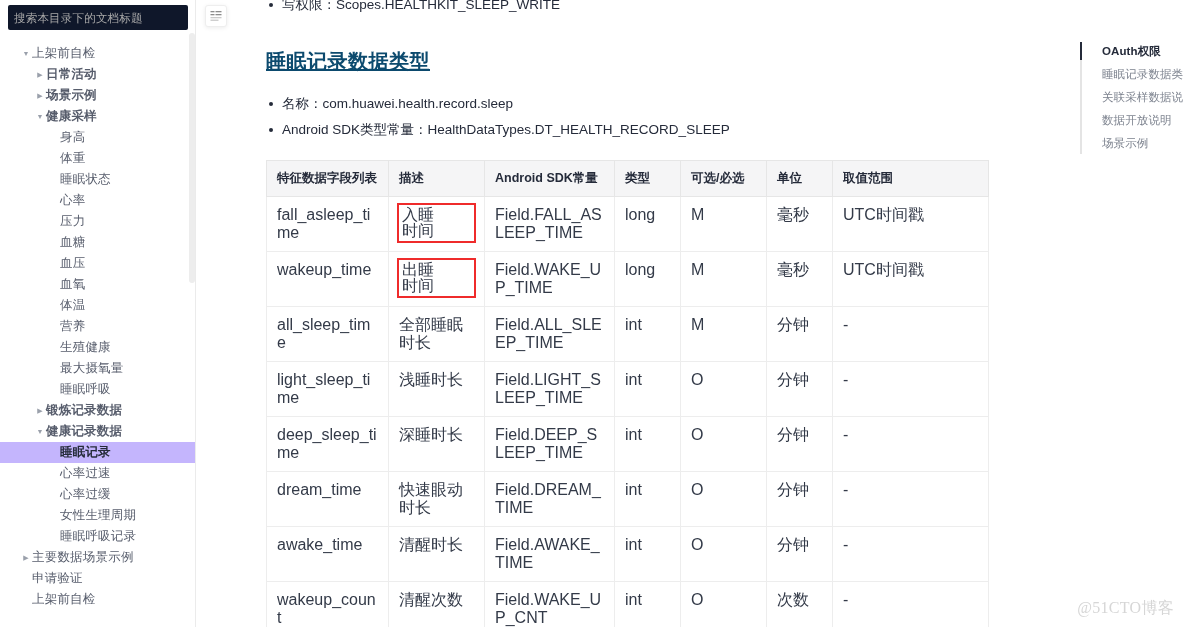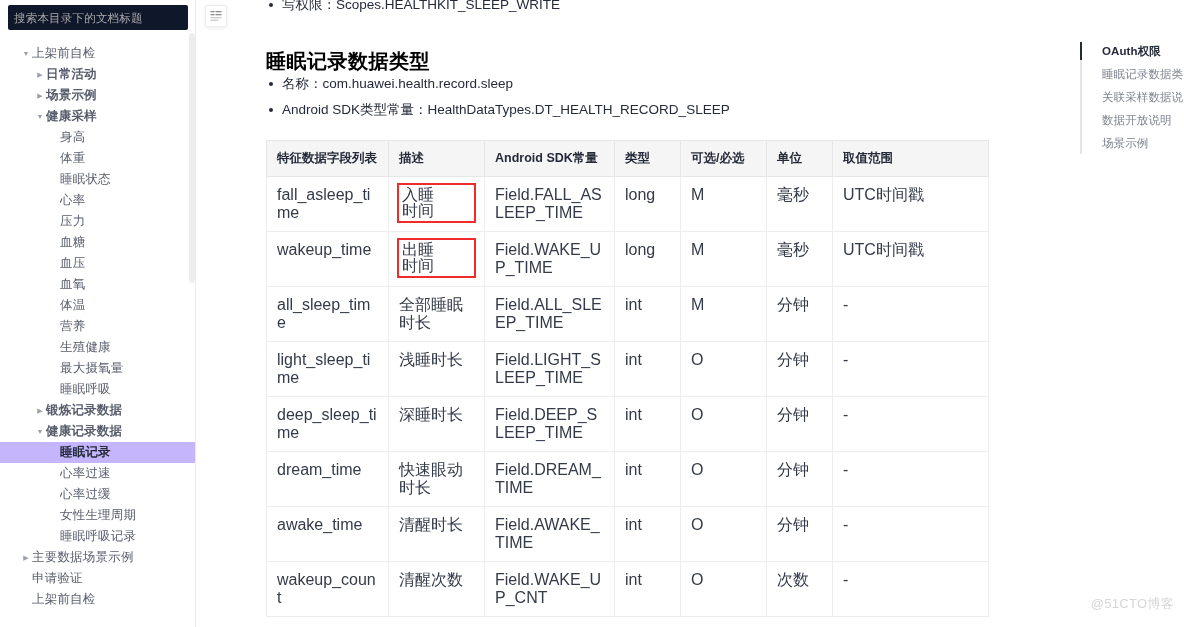--- a/index.html
+++ b/index.html
@@ -159,23 +159,25 @@
     top: 7px;
     width: 4px;
     height: 4px;
     border-radius: 50%;
     background: #252b3a;
   }
   .top-bullets { padding-top: 0; margin-top: -4px; }
   .section-title {
     font-size: 20px;
     font-weight: bold;
-    color: #000000;
+    color: #0c4a6e;
     margin-top: 35px;
+    margin-bottom: 20px;
     letter-spacing: .5px;
+    text-decoration: underline;
   }
   .info-bullets { margin-bottom: 22px; }
   .info-bullets .bullet-li { margin-bottom: 9px; }
 
   
   .tbl-wrap { width: 722px; }
   table.datatable {
     border-collapse: collapse;
     width: 722px;
     table-layout: fixed;
@@ -250,25 +252,26 @@
     white-space: nowrap;
     cursor: pointer;
     letter-spacing: .1px;
   }
   .toc-item.active { color: #252b3a; font-weight: bold; }
 
   
   .watermark {
     position: absolute;
     right: 10px;
-    bottom: 14px;
-    font-size: 13px;
+    bottom: 8px;
+    font-size: 16px;
     color: #d6d6d6;
     z-index: 20;
     letter-spacing: .3px;
+    font-family: Liberation Serif, serif;
   }
 </style>
 </head>
 <body>
 
 <div class="page">
 
   <div class="left-pane">
 
     <div class="search-wrap">

